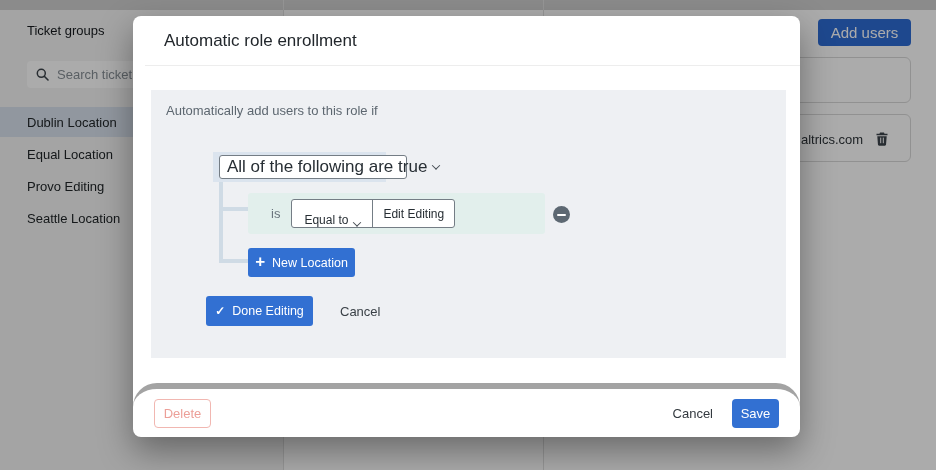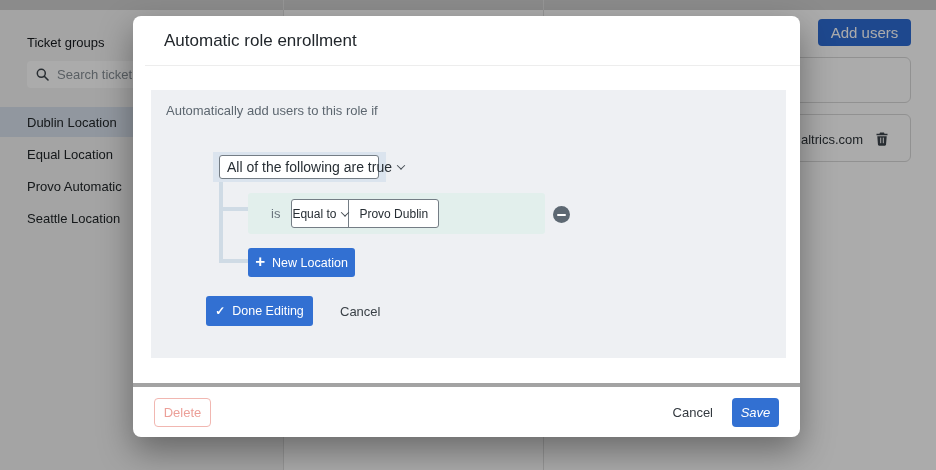--- a/index.html
+++ b/index.html
@@ -6,21 +6,21 @@
   body { background:#888; font-family:"Liberation Sans", sans-serif; }
   .screen { position:relative; width:936px; height:470px; overflow:hidden; background:#fff; }
 
   
   .bg { position:absolute; inset:0; }
   .topband { position:absolute; left:0; top:0; width:936px; height:10px; background:#d0d0d0; }
   .vline { position:absolute; top:0; bottom:0; width:1px; background:#e0e0e0; }
   .vline.v1 { left:283px; }
   .vline.v2 { left:543px; }
   .sidebar { position:absolute; left:0; top:10px; width:283px; height:460px; background:#f5f5f5; }
-  .sidebar-title { position:absolute; left:27px; top:25px; font-size:13px; color:#15191d; }
+  .sidebar-title { position:absolute; left:27px; top:13px; font-size:13px; color:#15191d; }
   .searchbox { position:absolute; left:27px; top:51px; width:236px; height:27px; background:#fff; border-radius:4px; display:flex; align-items:center; padding:0 9px; gap:8px; }
   .searchbox input { border:none; outline:none; background:transparent; font-size:13px; color:#4a5158; width:100%; font-family:"Liberation Sans",sans-serif; }
   .searchbox input::placeholder { color:#878f96; opacity:1; }
   .nav-item { position:absolute; left:0; width:283px; height:30px; display:flex; align-items:center; padding-left:27px; font-size:13px; color:#212629; cursor:pointer; }
   .nav-item.selected { background:#d8e2ee; }
   .n0 { top:97px; } .n1 { top:129px; } .n2 { top:161px; } .n3 { top:193px; }
 
   .add-users-btn { position:absolute; left:818px; top:19px; width:93px; height:27px; background:#2e6cd4; color:#fff; font-size:15px; border:none; border-radius:4px; display:flex; align-items:center; justify-content:center; cursor:pointer; }
   .card { position:absolute; background:#fff; border:1px solid #d9d9d9; border-radius:6px; }
   .card1 { left:560px; top:57px; width:351px; height:46px; }
@@ -34,48 +34,48 @@
   
   .modal { position:absolute; left:133px; top:16px; width:667px; height:421px; background:#fff; border-radius:8px; box-shadow:0 14px 34px rgba(0,0,0,0.38); z-index:10; }
   .modal-header { height:50px; border-bottom:1px solid #ededed; display:flex; align-items:center; padding:0 19px;margin-left:12px; }
   .modal-title { font-size:17px; color:#22272c; }
 
   .panel { position:absolute; left:18px; top:74px; width:635px; height:268px; background:#eef0f3; border-radius:0; }
   .intro { position:absolute; left:15px; top:13px; font-size:13px; color:#5d6770; }
 
   .logic-wrap { position:absolute; left:62px; top:62px; width:173px; height:30px; background:#dbe4ee; }
   .select-box { background:#fff; border:1px solid #747d85; border-radius:3px; display:flex; align-items:center; justify-content:space-between; padding:0 7px; font-size:12px; color:#272e34; white-space:nowrap; cursor:pointer; }
-  .logic-select { position:absolute; left:6px; top:3px; width:160px; height:24px; font-size:14px; }
+  .logic-select { position:absolute; left:6px; top:3px; width:188px; height:24px; font-size:17px; }
   .chev { width:6px; height:6px; border-right:1.6px solid #444b52; border-bottom:1.6px solid #444b52; transform:rotate(45deg) translate(-1px,-1px); flex:none; margin-left:6px; }
 
   .l-connector { position:absolute; left:68px; top:92px; width:30px; height:81px; border-left:4px solid #cfdbe5; border-bottom:4px solid #cfdbe5; }
   .branch { position:absolute; left:72px; top:117px; width:25px; height:4px; background:#cfdbe5; }
 
   .cond-row { position:absolute; left:97px; top:103px; width:297px; height:41px; background:#e2efec; border-radius:3px; display:flex; align-items:center; padding-left:12px; }
   .field-select { width:97px; height:29px; }
   .is-label { margin:0 11px; font-size:13px; color:#6a747d; }
   .segmented { display:flex; height:29px; background:#fff; border:1px solid #747d85; border-radius:3px; }
-  .seg-op { display:flex; align-items:center; padding:0 0; border-right:1px solid #747d85; font-size:12px; color:#272e34; cursor:pointer; white-space:nowrap; }
+  .seg-op { display:flex; align-items:flex-end; padding:0 12px; border-right:1px solid #747d85; font-size:12px; color:#272e34; cursor:pointer; white-space:nowrap; }
   .seg-val { display:flex; align-items:center; padding:0 10px; font-size:12px; color:#272e34; cursor:pointer; white-space:nowrap; }
 
   .minus-btn { position:absolute; left:402px; top:116px; width:17px; height:17px; border-radius:50%; background:#5d6872; border:none; cursor:pointer; padding:0; }
   .minus-btn::after { content:""; position:absolute; left:4px; top:7.5px; width:9px; height:2px; background:#fff; border-radius:1px; }
 
   .blue-btn { background:#3270d2; color:#fff; border:none; border-radius:3px; display:flex; align-items:center; justify-content:center; cursor:pointer; font-family:"Liberation Sans",sans-serif; }
   .new-cond-btn { position:absolute; left:97px; top:158px; width:107px; height:29px; font-size:12.5px; gap:7px; }
   .plus-glyph { font-size:17px; font-weight:700; line-height:1; margin-top:-2px; }
   .done-btn { position:absolute; left:55px; top:206px; width:107px; height:30px; font-size:12.5px; gap:7px; }
   .check-glyph { font-size:12px; font-weight:700; line-height:1; }
   .cancel-link { position:absolute; left:189px; top:214px; font-size:13px; color:#3a4147; background:none; border:none; cursor:pointer; font-family:"Liberation Sans",sans-serif; }
 
-  .modal-footer { position:absolute; left:0; right:0; top:367px; height:54px; border-top:4px solid #a3a3a3; display:flex; align-items:center; padding:0 21px; }
+  .modal-footer { position:absolute; left:0; right:0; top:367px; height:54px; border-top:6px solid #a3a3a3; display:flex; align-items:center; padding:0 21px;border-radius:24px; }
   .delete-btn { width:57px; height:29px; border:1px solid #f1b7b1; color:#ec9f98; border-radius:4px; background:#fff; font-size:13px; display:flex; align-items:center; justify-content:center; cursor:pointer; font-family:"Liberation Sans",sans-serif; }
   .footer-right { margin-left:auto; display:flex; align-items:center; gap:19px; }
   .footer-cancel { font-size:13px; color:#33393f; background:none; border:none; cursor:pointer; font-family:"Liberation Sans",sans-serif; }
-  .save-btn { width:47px; height:29px; border-radius:4px; font-size:13px;font-style:italic; }
+  .save-btn { width:47px; height:29px; border-radius:4px; font-size:13px; }
 </style>
 </head>
 <body>
 
 <div class="screen">
 
   <div class="bg">
     <div class="topband"></div>
     <div class="sidebar">
       <div class="sidebar-title">Ticket groups</div>
@@ -88,21 +88,21 @@
         </span>
         <input type="text" placeholder="Search ticket groups" style="">
       </div>
       <div class="nav-item selected n0">
           <span>Dublin Location</span>
         </div>
       <div class="nav-item n1">
           <span>Equal Location</span>
         </div>
       <div class="nav-item n2">
-          <span>Provo Automatic</span>
+          <span>Provo Editing</span>
         </div>
       <div class="nav-item n3">
           <span>Seattle Location</span>
         </div>
     </div>
     <div class="vline v1"></div>
     <div class="vline v2"></div>
 
     <button class="add-users-btn">Add users</button>
     <div class="card card1"></div>
@@ -139,21 +139,21 @@
       </div>
 
       <div class="cond-row">
         <span class="is-label">is</span>
         <div class="segmented">
           <div class="seg-op">
             <span>Equal to</span>
             <span class="chev"></span>
           </div>
           <div class="seg-val">
-            <span>Provo Dublin</span>
+            <span>Edit Editing</span>
           </div>
         </div>
       </div>
 
       <button class="minus-btn"></button>
 
       <button class="blue-btn new-cond-btn">
         <span class="plus-glyph">+</span>
         <span>New Location</span>
       </button>

